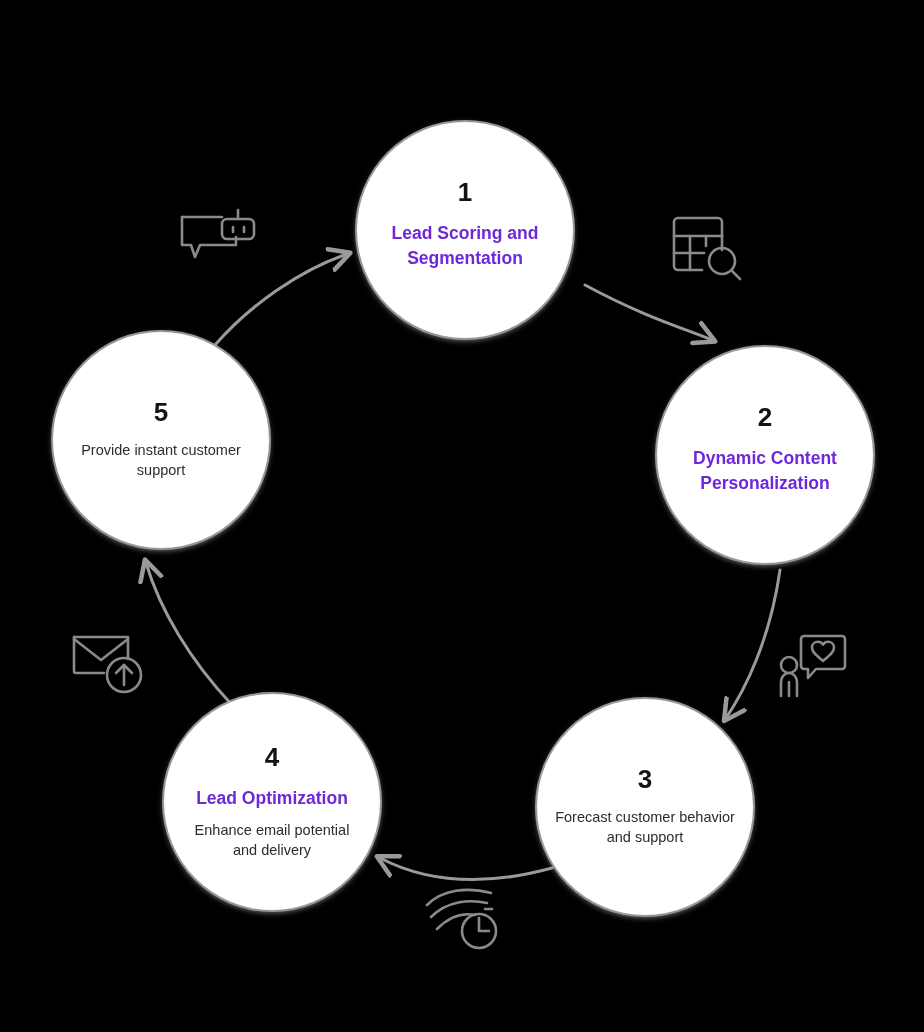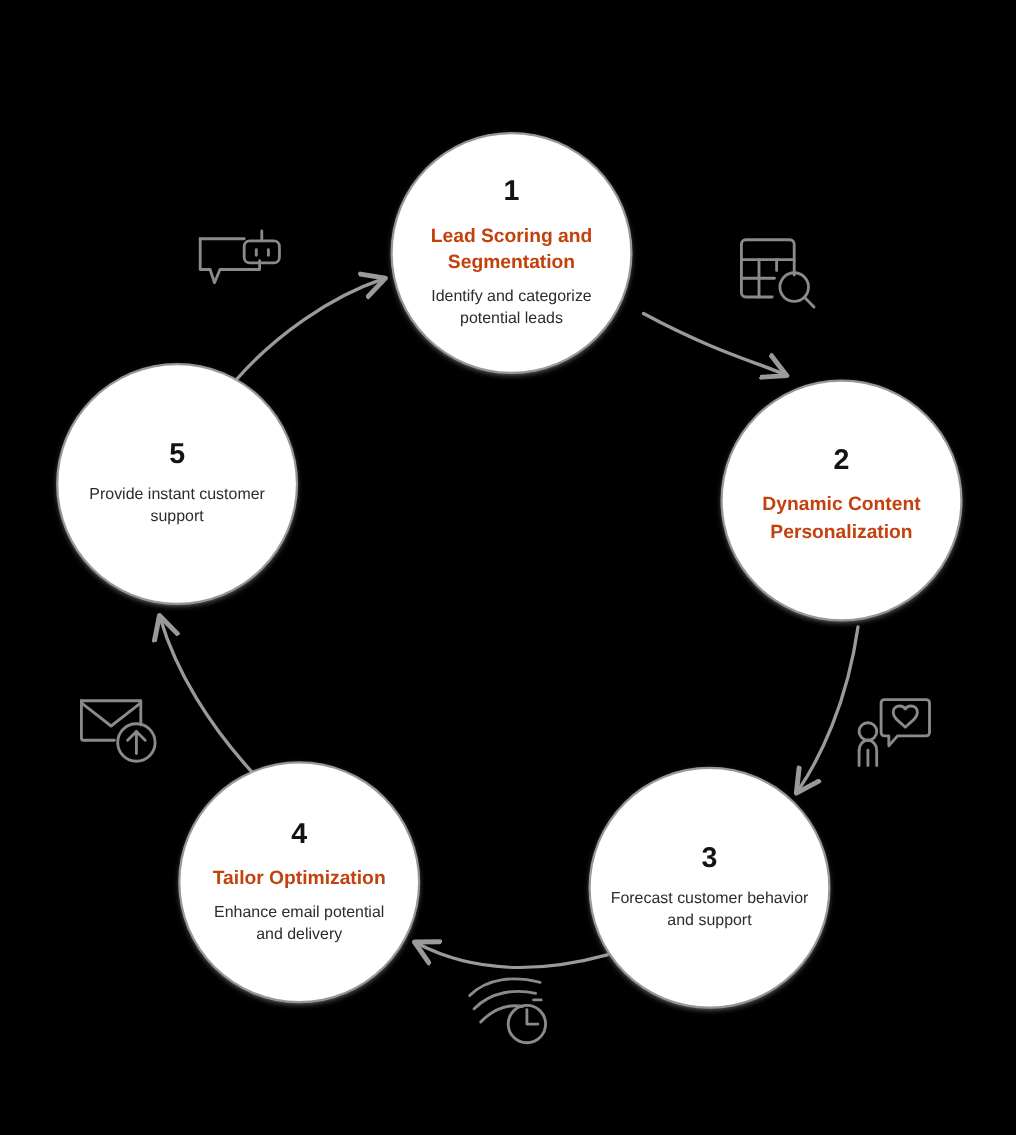--- a/index.html
+++ b/index.html
@@ -47,21 +47,21 @@
     font-size: 26px;
     font-weight: bold;
     line-height: 1;
     color: #121314;
     margin-bottom: 16px;
   }
   .node-title {
     font-size: 17.5px;
     font-weight: bold;
     line-height: 1.38;
-    color: #c2410c;
+    color: #6d28d9;
     padding: 0 14px;
     margin-bottom: 11px;
   }
   .node-desc {
     font-size: 14.5px;
     font-weight: normal;
     line-height: 1.36;
     color: #2b2c2e;
     padding: 0 18px;
   }
@@ -90,36 +90,35 @@
     <path d="M 552,868 C 490,885 430,884 380,858" fill="none" stroke="#9a9a9a" stroke-width="3" stroke-linecap="round" marker-end="url(#ah)"></path>
 
     <path d="M 232,705 C 190,660 160,610 146,563" fill="none" stroke="#9a9a9a" stroke-width="3" stroke-linecap="round" marker-end="url(#ah)"></path>
 
     <path d="M 215,345 C 250,305 300,270 347,254" fill="none" stroke="#9a9a9a" stroke-width="3" stroke-linecap="round" marker-end="url(#ah)"></path>
   </svg>
 
   <div class="node" style="left:357px; top:122px; width:216px; height:216px;">
     <div class="node-index">1</div>
     <div class="node-title">Lead Scoring and Segmentation</div>
-    <div class="node-desc">Identify and categorize potential leads</div>
   </div>
 
   <div class="node" style="left:657px; top:347px; width:216px; height:216px;">
     <div class="node-index">2</div>
     <div class="node-title">Dynamic Content Personalization</div>
   </div>
 
   <div class="node" style="left:537px; top:699px; width:216px; height:216px;">
     <div class="node-index">3</div>
     <div class="node-desc">Forecast customer behavior and support</div>
   </div>
 
   <div class="node" style="left:164px; top:694px; width:216px; height:216px;">
     <div class="node-index">4</div>
-    <div class="node-title">Tailor Optimization</div>
+    <div class="node-title">Lead Optimization</div>
     <div class="node-desc">Enhance email potential and delivery</div>
   </div>
 
   <div class="node" style="left:53px; top:332px; width:216px; height:216px;">
     <div class="node-index">5</div>
     <div class="node-desc">Provide instant customer support</div>
   </div>
 
   <div class="icon" style="left:178px; top:207px; width:80px; height:62px;">
     <svg width="80" height="62" viewBox="0 0 80 62" fill="none" stroke="#8a8a8a" stroke-width="2.6" stroke-linecap="round" stroke-linejoin="round">

